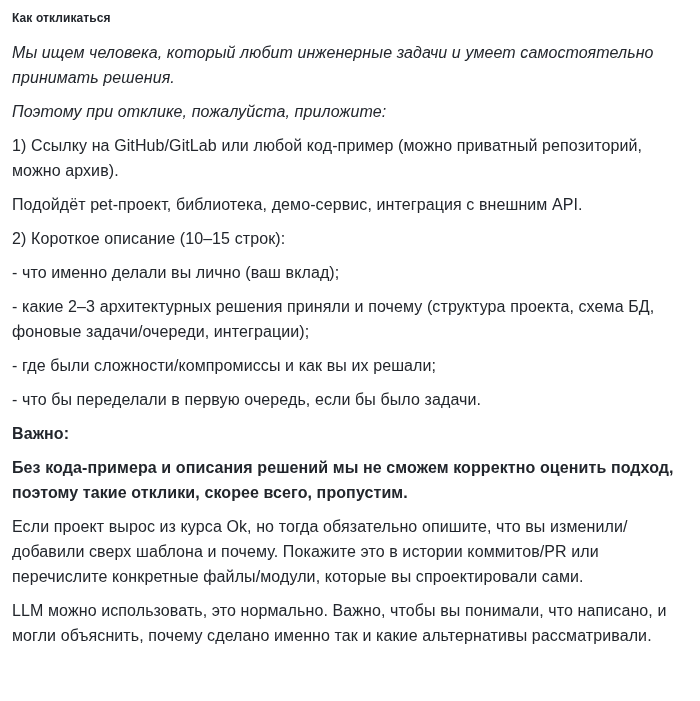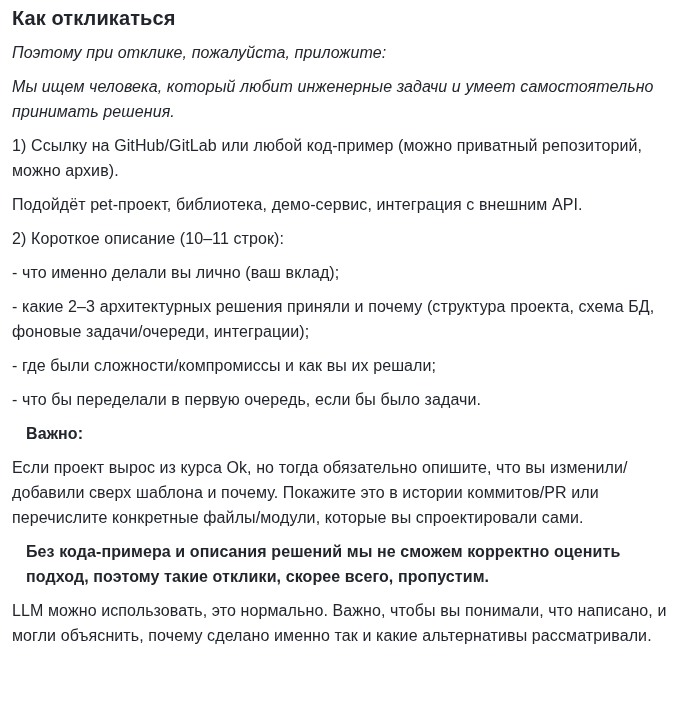--- a/index.html
+++ b/index.html
@@ -16,48 +16,47 @@
     }
     .doc {
       box-sizing: border-box;
       width: 700px;
       padding: 4px 14px 0 12px;
       font-size: 16px;
       line-height: 25px;
       letter-spacing: 0.1px;
     }
     .doc-heading {
-      font-size: 20px;
+      font-size: 12px;
       line-height: 25px;
       font-weight: bold;
       margin: 2px 0 9px 0;
     }
     .para {
       margin: 0 0 9px 0;
     }
     .para-italic {
       font-style: italic;
     }
     .para-bold {
       font-weight: bold;
-      margin-left: 14px;
     }
   </style>
 </head>
 <body>
 
 <div class="doc">
   <h2 class="doc-heading">Как откликаться</h2>
 
+  <p class="para para-italic">Мы ищем человека, который любит инженерные задачи и умеет самостоятельно принимать решения.</p>
   <p class="para para-italic">Поэтому при отклике, пожалуйста, приложите:</p>
-  <p class="para para-italic">Мы ищем человека, который любит инженерные задачи и умеет самостоятельно принимать решения.</p>
   <p class="para">1) Ссылку на GitHub/GitLab или любой код-пример (можно приватный репозиторий, можно архив).</p>
   <p class="para">Подойдёт pet-проект, библиотека, демо-сервис, интеграция с внешним API.</p>
-  <p class="para">2) Короткое описание (10–11 строк):</p>
+  <p class="para">2) Короткое описание (10–15 строк):</p>
   <p class="para">- что именно делали вы лично (ваш вклад);</p>
   <p class="para">- какие 2–3 архитектурных решения приняли и почему (структура проекта, схема БД, фоновые задачи/очереди, интеграции);</p>
   <p class="para">- где были сложности/компромиссы и как вы их решали;</p>
   <p class="para">- что бы переделали в первую очередь, если бы было задачи.</p>
   <p class="para para-bold">Важно:</p>
+  <p class="para para-bold">Без кода-примера и описания решений мы не сможем корректно оценить подход, поэтому такие отклики, скорее всего, пропустим.</p>
   <p class="para">Если проект вырос из курса Ok, но тогда обязательно опишите, что вы изменили/добавили сверх шаблона и почему. Покажите это в истории коммитов/PR или перечислите конкретные файлы/модули, которые вы спроектировали сами.</p>
-  <p class="para para-bold">Без кода-примера и описания решений мы не сможем корректно оценить подход, поэтому такие отклики, скорее всего, пропустим.</p>
   <p class="para">LLM можно использовать, это нормально. Важно, чтобы вы понимали, что написано, и могли объяснить, почему сделано именно так и какие альтернативы рассматривали.</p>
 </div>
 
 </body></html>

